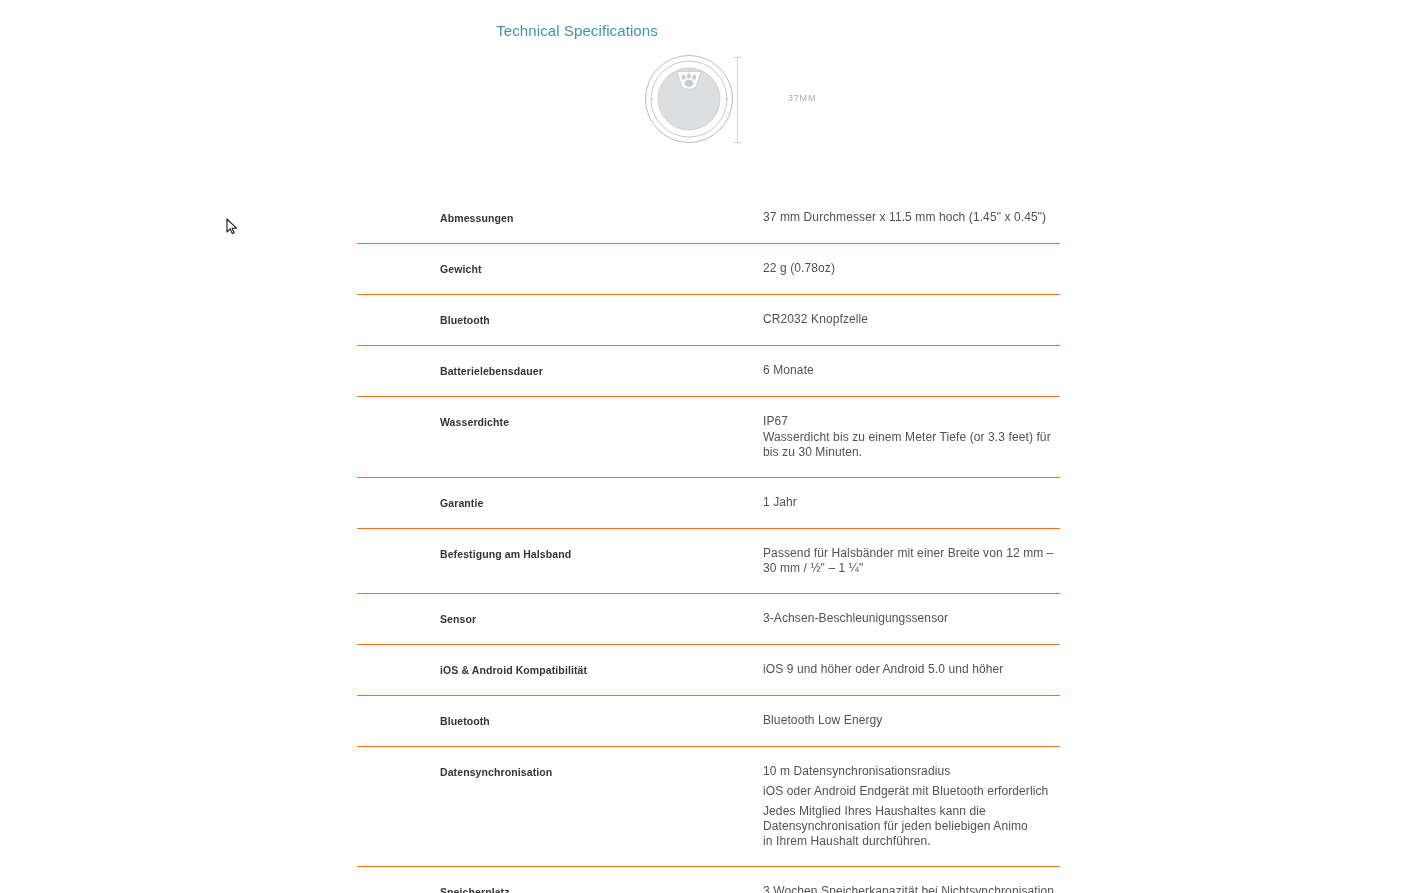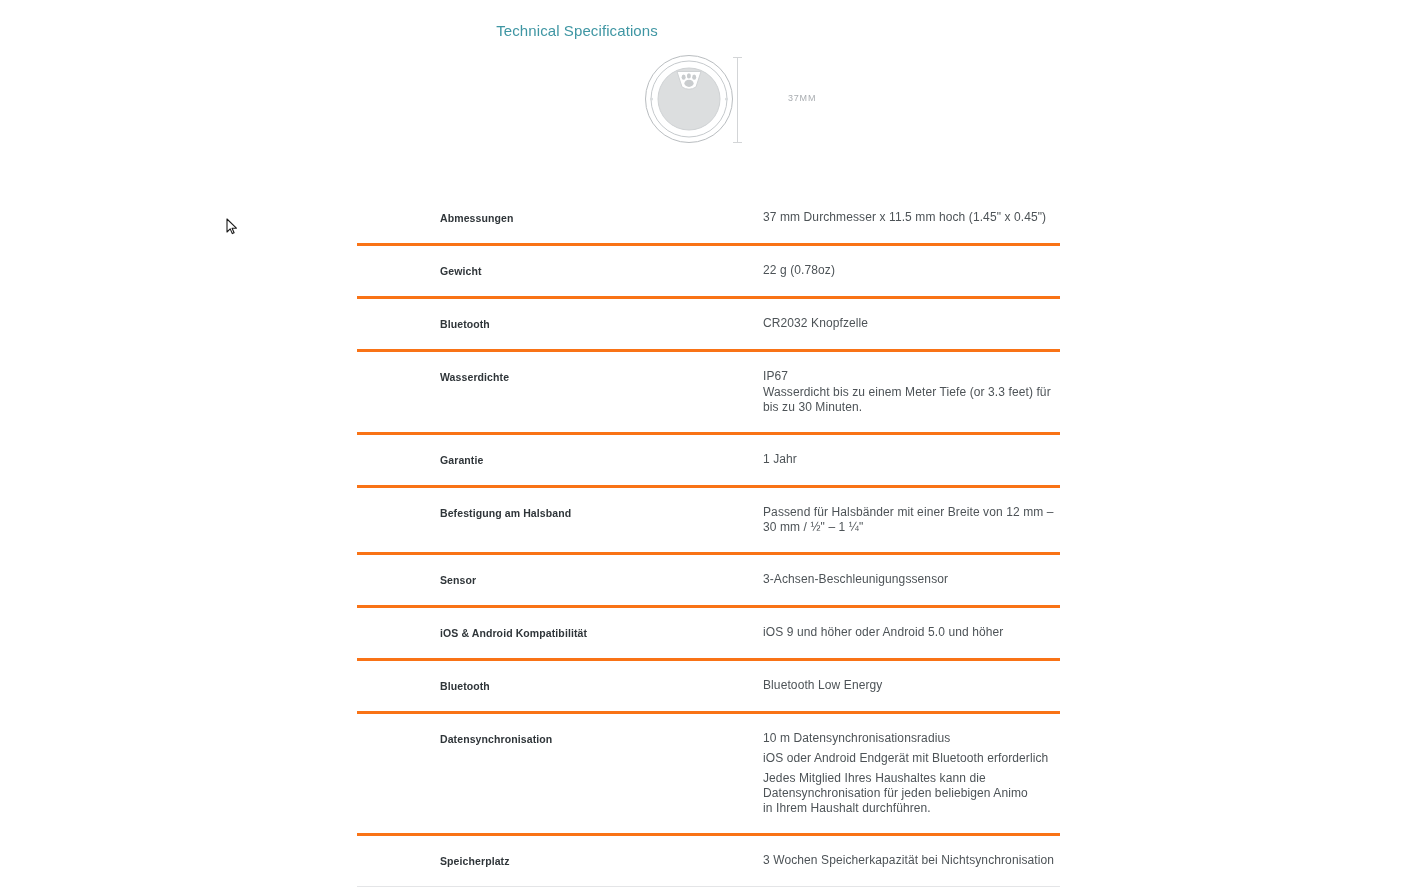--- a/index.html
+++ b/index.html
@@ -80,21 +80,21 @@
   
   .spec-table {
     position: absolute;
     left: 357px;
     top: 193px;
     width: 703px;
     border-collapse: collapse;
     table-layout: fixed;
   }
   .spec-table tr {
-    border-bottom: 3px solid #f97316;
+    border-bottom: 1px solid #f97316;
   }
   .spec-table tr:last-child {
     border-bottom: 1px solid #e4e5e7;
   }
   .spec-table td {
     vertical-align: top;
     padding: 17px 0 17px 0;
   }
   td.spec-label {
     width: 240px;
@@ -187,20 +187,26 @@
       </td>
     </tr>
 
     <tr>
       <td class="spec-label">Bluetooth</td>
       <td class="spec-value">
         <p class="tight">CR2032 Knopfzelle</p>
       </td>
     </tr>
 
+    <tr>
+      <td class="spec-label">Batterielebensdauer</td>
+      <td class="spec-value">
+        <p class="tight">6 Monate</p>
+      </td>
+    </tr>
 
     <tr>
       <td class="spec-label">Wasserdichte</td>
       <td class="spec-value">
         <p class="tight">IP67</p>
         <p class="tight">Wasserdicht bis zu einem Meter Tiefe (or 3.3 feet) für bis zu 30 Minuten.</p>
       </td>
     </tr>
 
     <tr>

